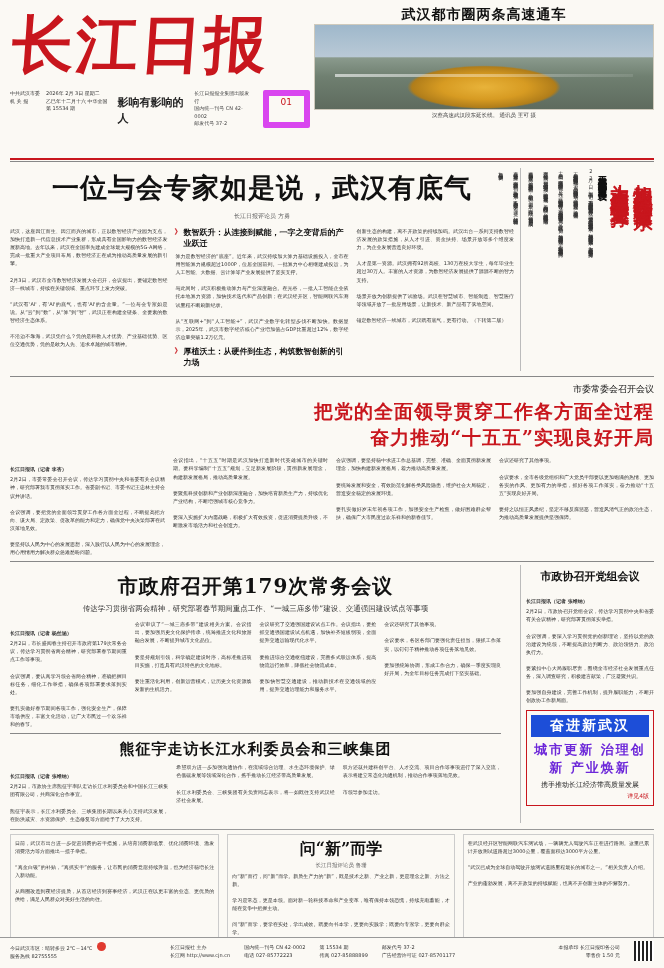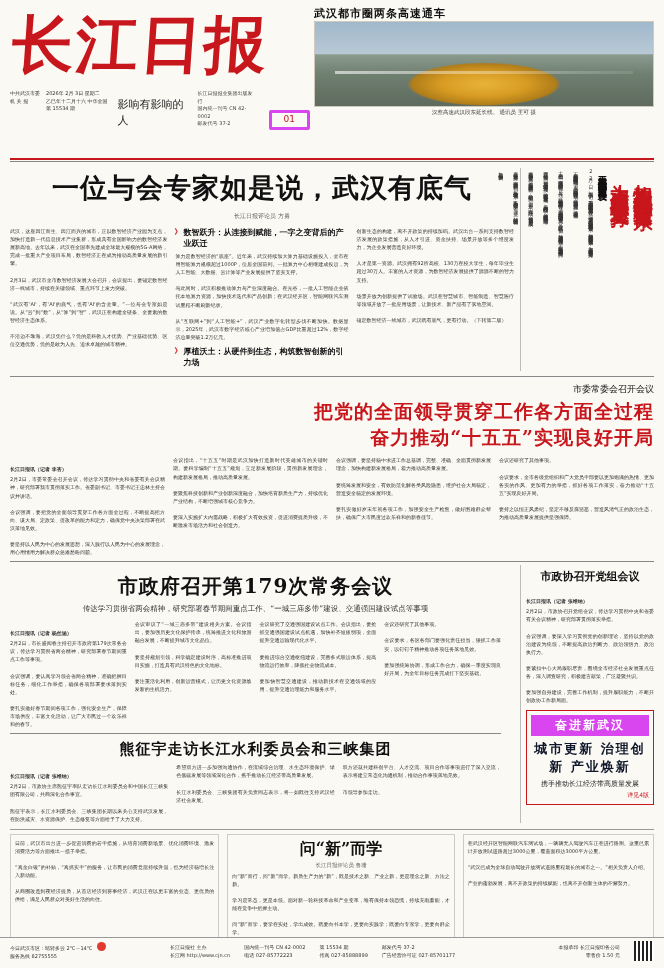--- a/index.html
+++ b/index.html
@@ -18,26 +18,26 @@
   .logo-title{
     font-family:"DejaVu Serif","Liberation Serif",serif;
     font-weight:bold;color:#c8161d;
     font-size:62px;line-height:1;letter-spacing:2px;
     margin:8px 0 0 2px;
     transform:skewX(-4deg);
     white-space:nowrap;
   }
   .logo-meta{display:flex;gap:6px;margin-top:14px;font-size:5px;line-height:1.5;color:#333;}
   .logo-meta .blk{white-space:nowrap;}
-  .logo-slogan{font-size:11px;font-weight:normal;color:#222;margin-left:4px;align-self:flex-end;}
+  .logo-slogan{font-size:11px;font-weight:bold;color:#222;margin-left:4px;align-self:flex-end;}
   .logo-right{font-size:5px;color:#444;line-height:1.5;text-align:left;}
-  .page-no{font-size:9px;color:#c8161d;border:3px solid #d946ef;border-radius:2px;padding:0 12px;margin-left:6px;margin-top:20px;}
+  .page-no{font-size:9px;color:#c8161d;border:6px solid #d946ef;border-radius:2px;padding:0 12px;margin-left:6px;}
 
   .top-right{flex:1;padding-left:4px;}
-  .tr-title{font-size:11px;font-weight:bold;letter-spacing:1px;color:#111;}
+  .tr-title{font-size:14px;font-weight:bold;text-align:center;letter-spacing:1px;color:#111;}
   .tr-sub{display:flex;justify-content:center;gap:18px;font-size:7.5px;color:#333;margin:5px 0 4px 0;}
   .tr-sub span{display:inline-flex;align-items:center;gap:3px;}
   .dot{width:5px;height:5px;background:#c8161d;display:inline-block;transform:rotate(45deg);}
   .photo{
     height:86px;width:100%;border:1px solid #cfcabc;box-sizing:border-box;
     background:
       radial-gradient(ellipse 120px 34px at 50% 74%, #e8b33a 0%, #d79b22 36%, #b07d1a 60%, rgba(176,125,26,0) 64%),
       radial-gradient(ellipse 86px 22px at 50% 70%, #f0e7d2 0%, #e2d6bb 55%, rgba(226,214,187,0) 60%),
       linear-gradient(#9fb8cb 0%, #b9c9d6 38%, #8a9a8d 39%, #6f7f70 62%, #5e6b5e 100%);
     position:relative;overflow:hidden;
@@ -91,22 +91,22 @@
     font-family:"DejaVu Serif","Liberation Serif",serif;
     text-align:center;font-size:15px;font-weight:bold;color:#111;letter-spacing:1px;margin-top:6px;
   }
 
   
   .rail-box{border-top:1px solid #999;margin-top:6px;padding-top:4px;}
   .rail-title{text-align:center;font-size:11px;font-weight:bold;color:#111;}
 
   
   .promo{border:1px solid #c8161d;margin-top:6px;padding:4px;}
-  .promo-tag{background:#d946ef;color:#fff;font-size:12px;font-weight:bold;text-align:center;padding:2px 0;letter-spacing:2px;}
-  .promo-main{color:#0f172a;font-size:13px;font-weight:bold;text-align:center;margin-top:4px;letter-spacing:2px;}
+  .promo-tag{background:#1d4ed8;color:#fff;font-size:14px;font-weight:bold;text-align:center;padding:2px 0;letter-spacing:2px;}
+  .promo-main{color:#6d28d9;font-size:13px;font-weight:bold;text-align:center;margin-top:4px;letter-spacing:2px;}
   .promo-sub{font-size:7px;text-align:center;color:#222;margin-top:3px;}
   .promo-page{font-size:6px;text-align:right;color:#c8161d;margin-top:2px;}
 
   
   .bottom{display:flex;gap:8px;margin-top:6px;border-top:1px solid #999;padding-top:4px;}
   .bot-box{border:1px solid #ccc;padding:4px;box-sizing:border-box;}
   .bot-head{font-family:"DejaVu Serif","Liberation Serif",serif;font-size:16px;font-weight:bold;text-align:center;color:#111;}
   .bot-kicker{font-size:5.5px;text-align:center;color:#666;margin-top:2px;}
   .sign{font-family:"DejaVu Serif","Liberation Serif",serif;color:#c8161d;font-size:11px;text-align:right;margin-top:4px;}
 

